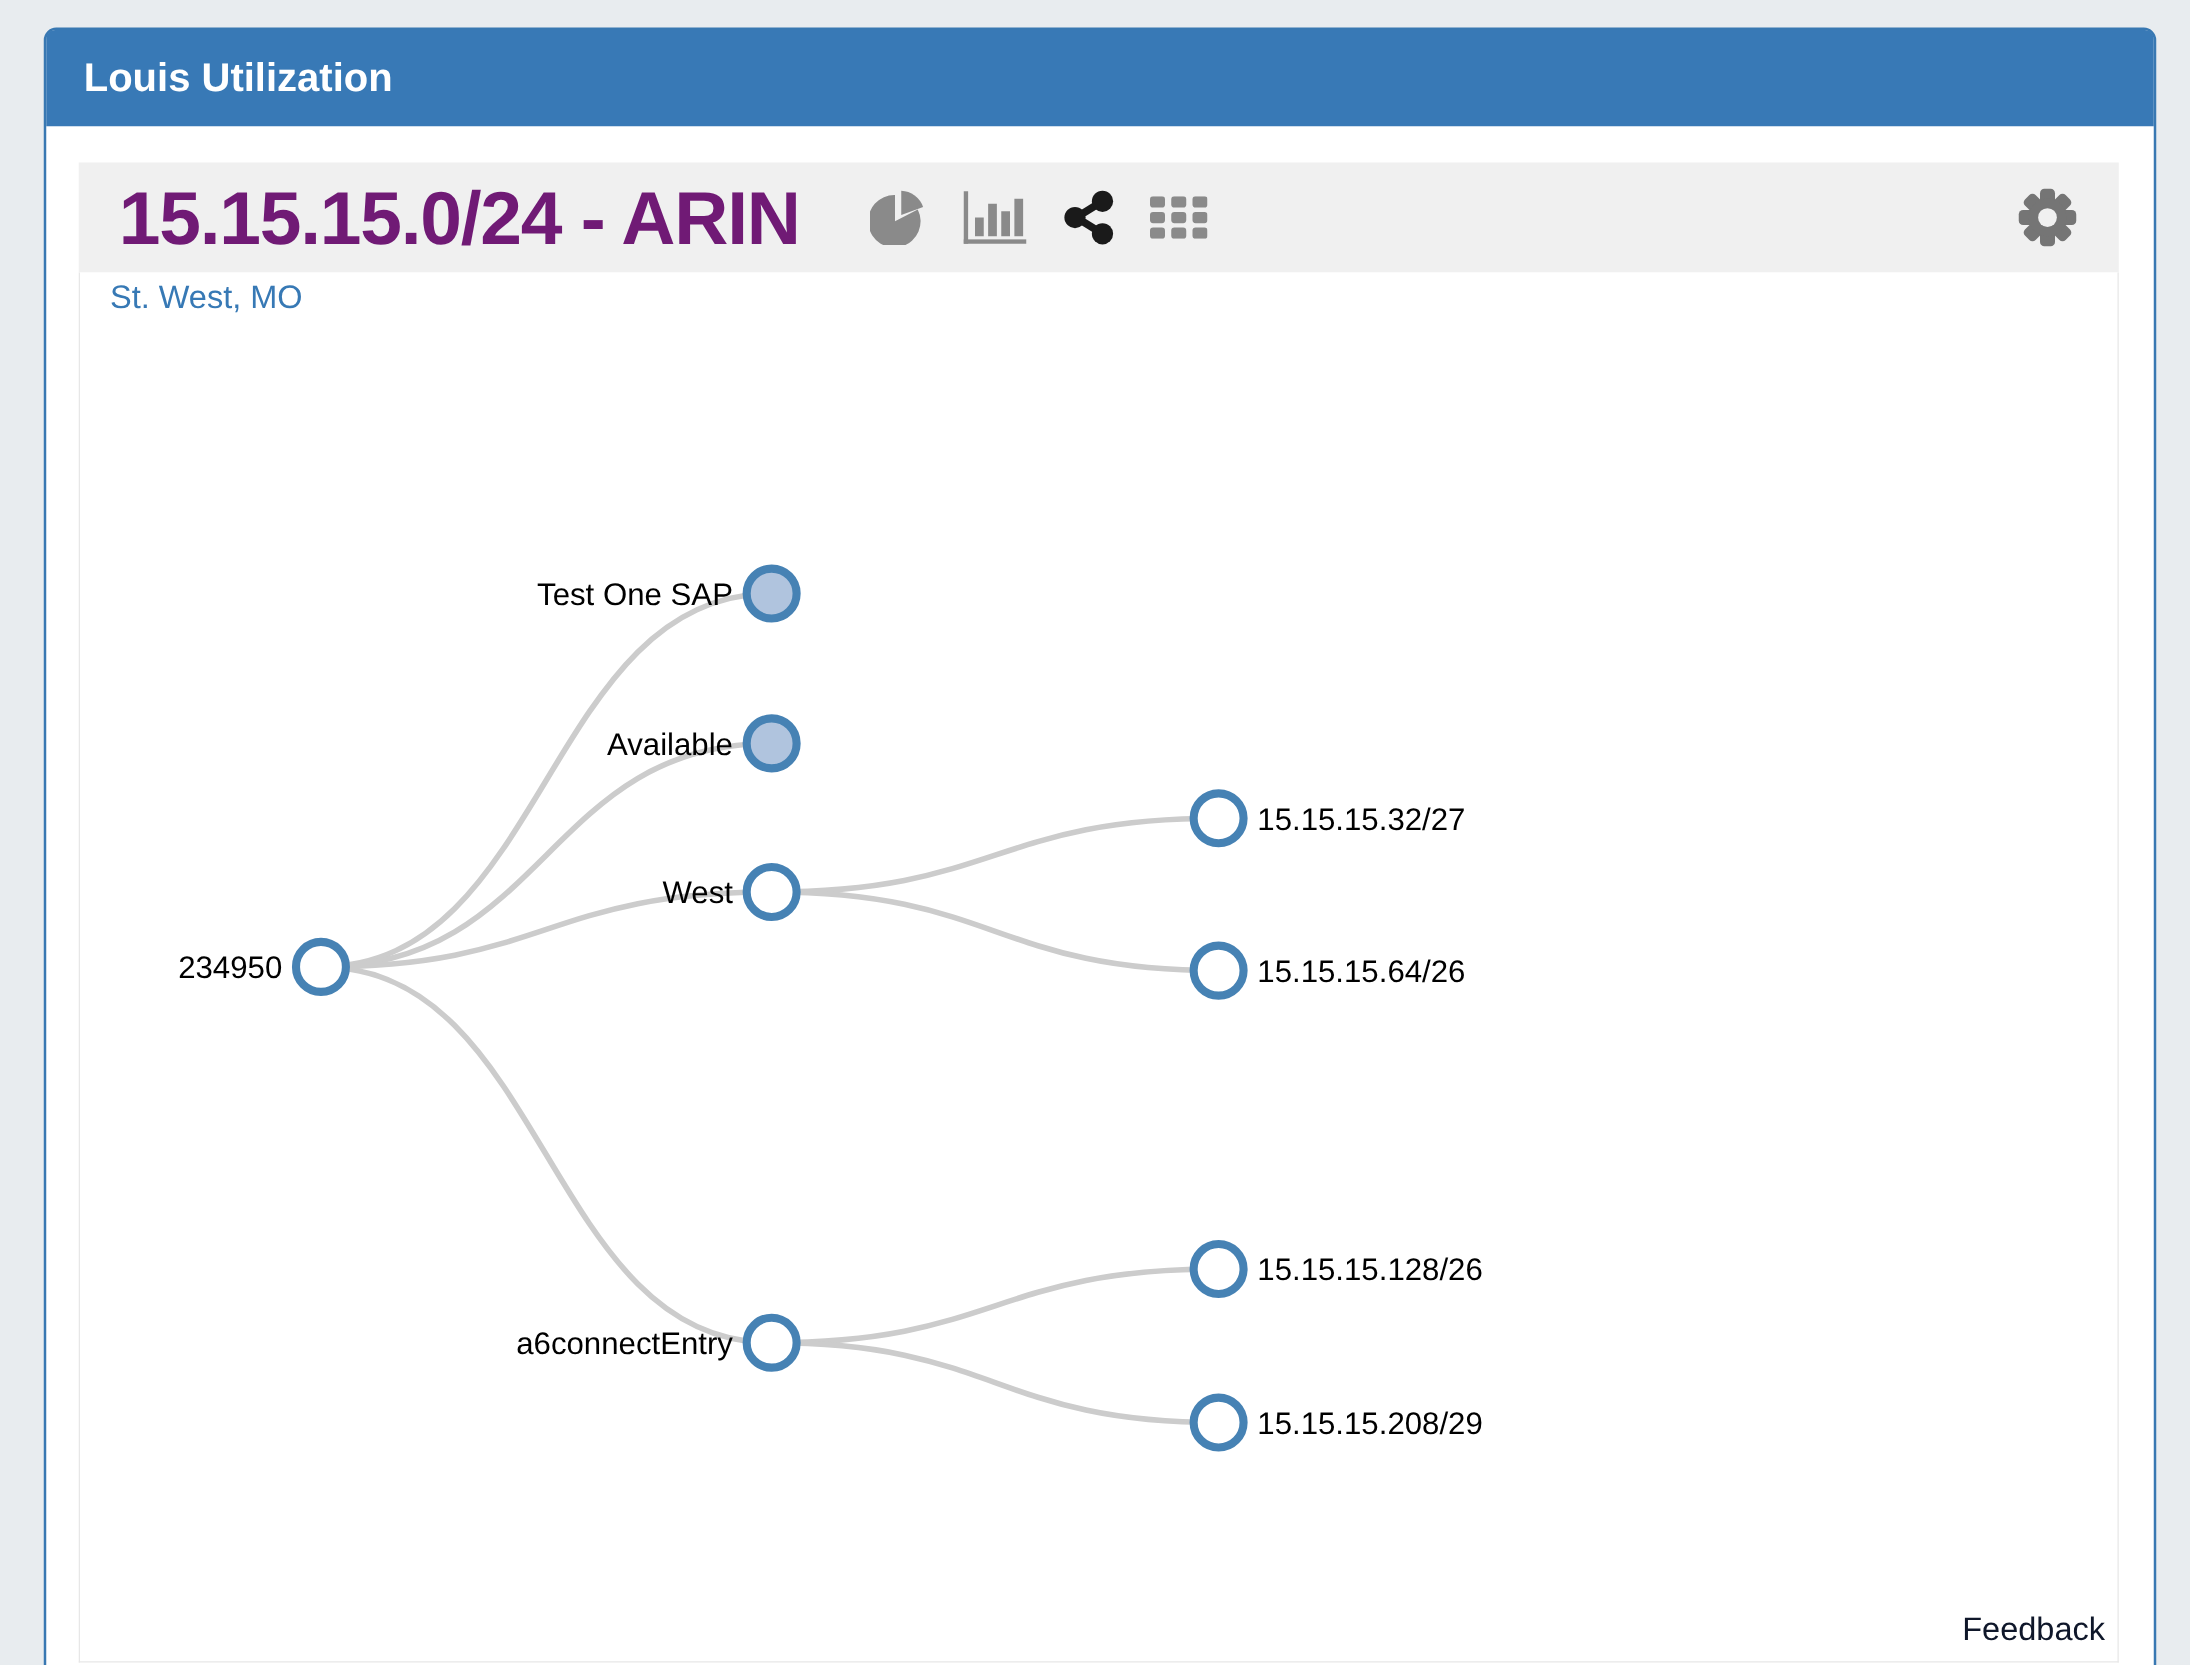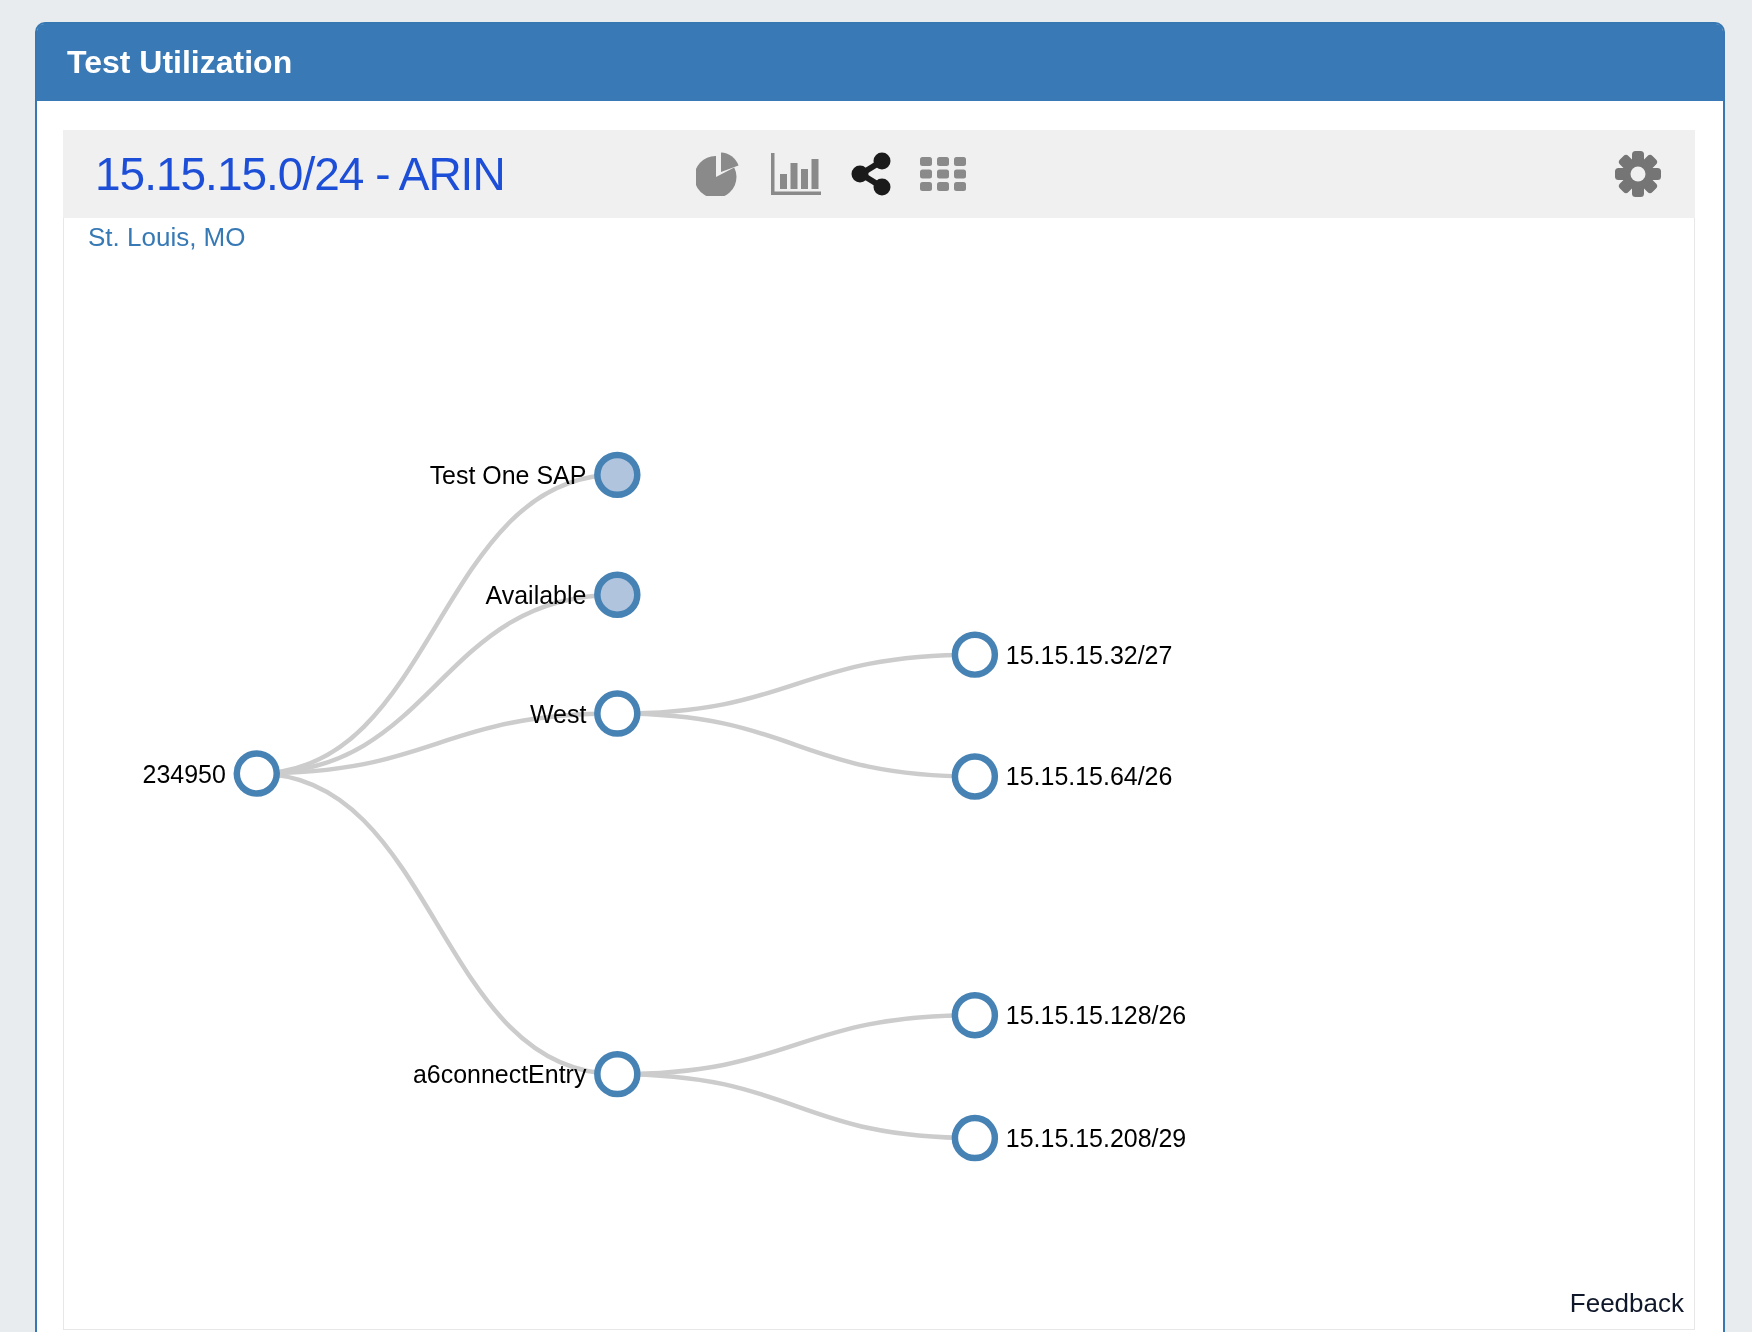--- a/index.html
+++ b/index.html
@@ -17,21 +17,21 @@
     height:77px;background:#3879b6;border-radius:7px 7px 0 0;
     display:flex;align-items:center;padding-left:30px;
   }
   .panel-title{color:#ffffff;font-size:32px;font-weight:bold;}
   .panel-body{position:relative;}
   .gadget{position:absolute;left:26px;top:29px;width:1632px;}
   .gadget-header{
     height:88px;background:#f0f0f0;position:relative;
     display:flex;align-items:center;padding-left:32px;box-sizing:border-box;
   }
-  .gadget-title{font-size:46px;font-weight:normal;color:#1d4ed8;letter-spacing:-1px;white-space:nowrap;}
+  .gadget-title{font-size:60px;font-weight:bold;color:#701a75;letter-spacing:-1px;white-space:nowrap;}
   .icon-btn{
     position:absolute;top:50%;transform:translateY(-50%);
     width:58px;height:62px;display:flex;align-items:center;justify-content:center;
     background:none;border:none;padding:0;cursor:pointer;
   }
   .icon-pie{left:626px;}
   .icon-bar{left:704px;}
   .icon-share{left:779px;}
   .icon-grid{left:851px;}
   .icon-gear{left:1546px;}
@@ -48,21 +48,21 @@
     text-decoration:none;cursor:pointer;
   }
   .tree-svg{position:absolute;left:0;top:0;width:100%;height:100%;}
   .tree-svg text{font-family:"Liberation Sans",sans-serif;}
 </style>
 </head>
 <body>
 
 <div class="panel">
   <div class="panel-heading">
-    <span class="panel-title">Test Utilization</span>
+    <span class="panel-title">Louis Utilization</span>
   </div>
   <div class="panel-body">
     <div class="gadget">
 
       <div class="gadget-header">
         <span class="gadget-title">15.15.15.0/24 - ARIN</span>
 
         <button class="icon-btn icon-pie" title="">
           <svg width="44" height="44" viewBox="0 0 44 44">
             <path d="M20 25 L20 4 A 21 21 0 1 0 38.2 15.5 Z" fill="#8a8a8a"></path>
@@ -161,19 +161,19 @@
             </g>
             <g transform="translate(912,798)">
               <circle r="20" fill="#ffffff" stroke="#4682b4" stroke-width="6.5"></circle>
               <text x="31" dy="9" text-anchor="start" font-size="25" fill="#000000">15.15.15.128/26</text>
             </g>
             <g transform="translate(912,921)">
               <circle r="20" fill="#ffffff" stroke="#4682b4" stroke-width="6.5"></circle>
               <text x="31" dy="9" text-anchor="start" font-size="25" fill="#000000">15.15.15.208/29</text>
             </g>
           </svg>
-        <a class="location-link" href="#">St. Louis, MO</a>
+        <a class="location-link" href="#">St. West, MO</a>
         <a class="feedback-link" href="#">Feedback</a>
       </div>
 
     </div>
   </div>
 </div>
 
 </body></html>

